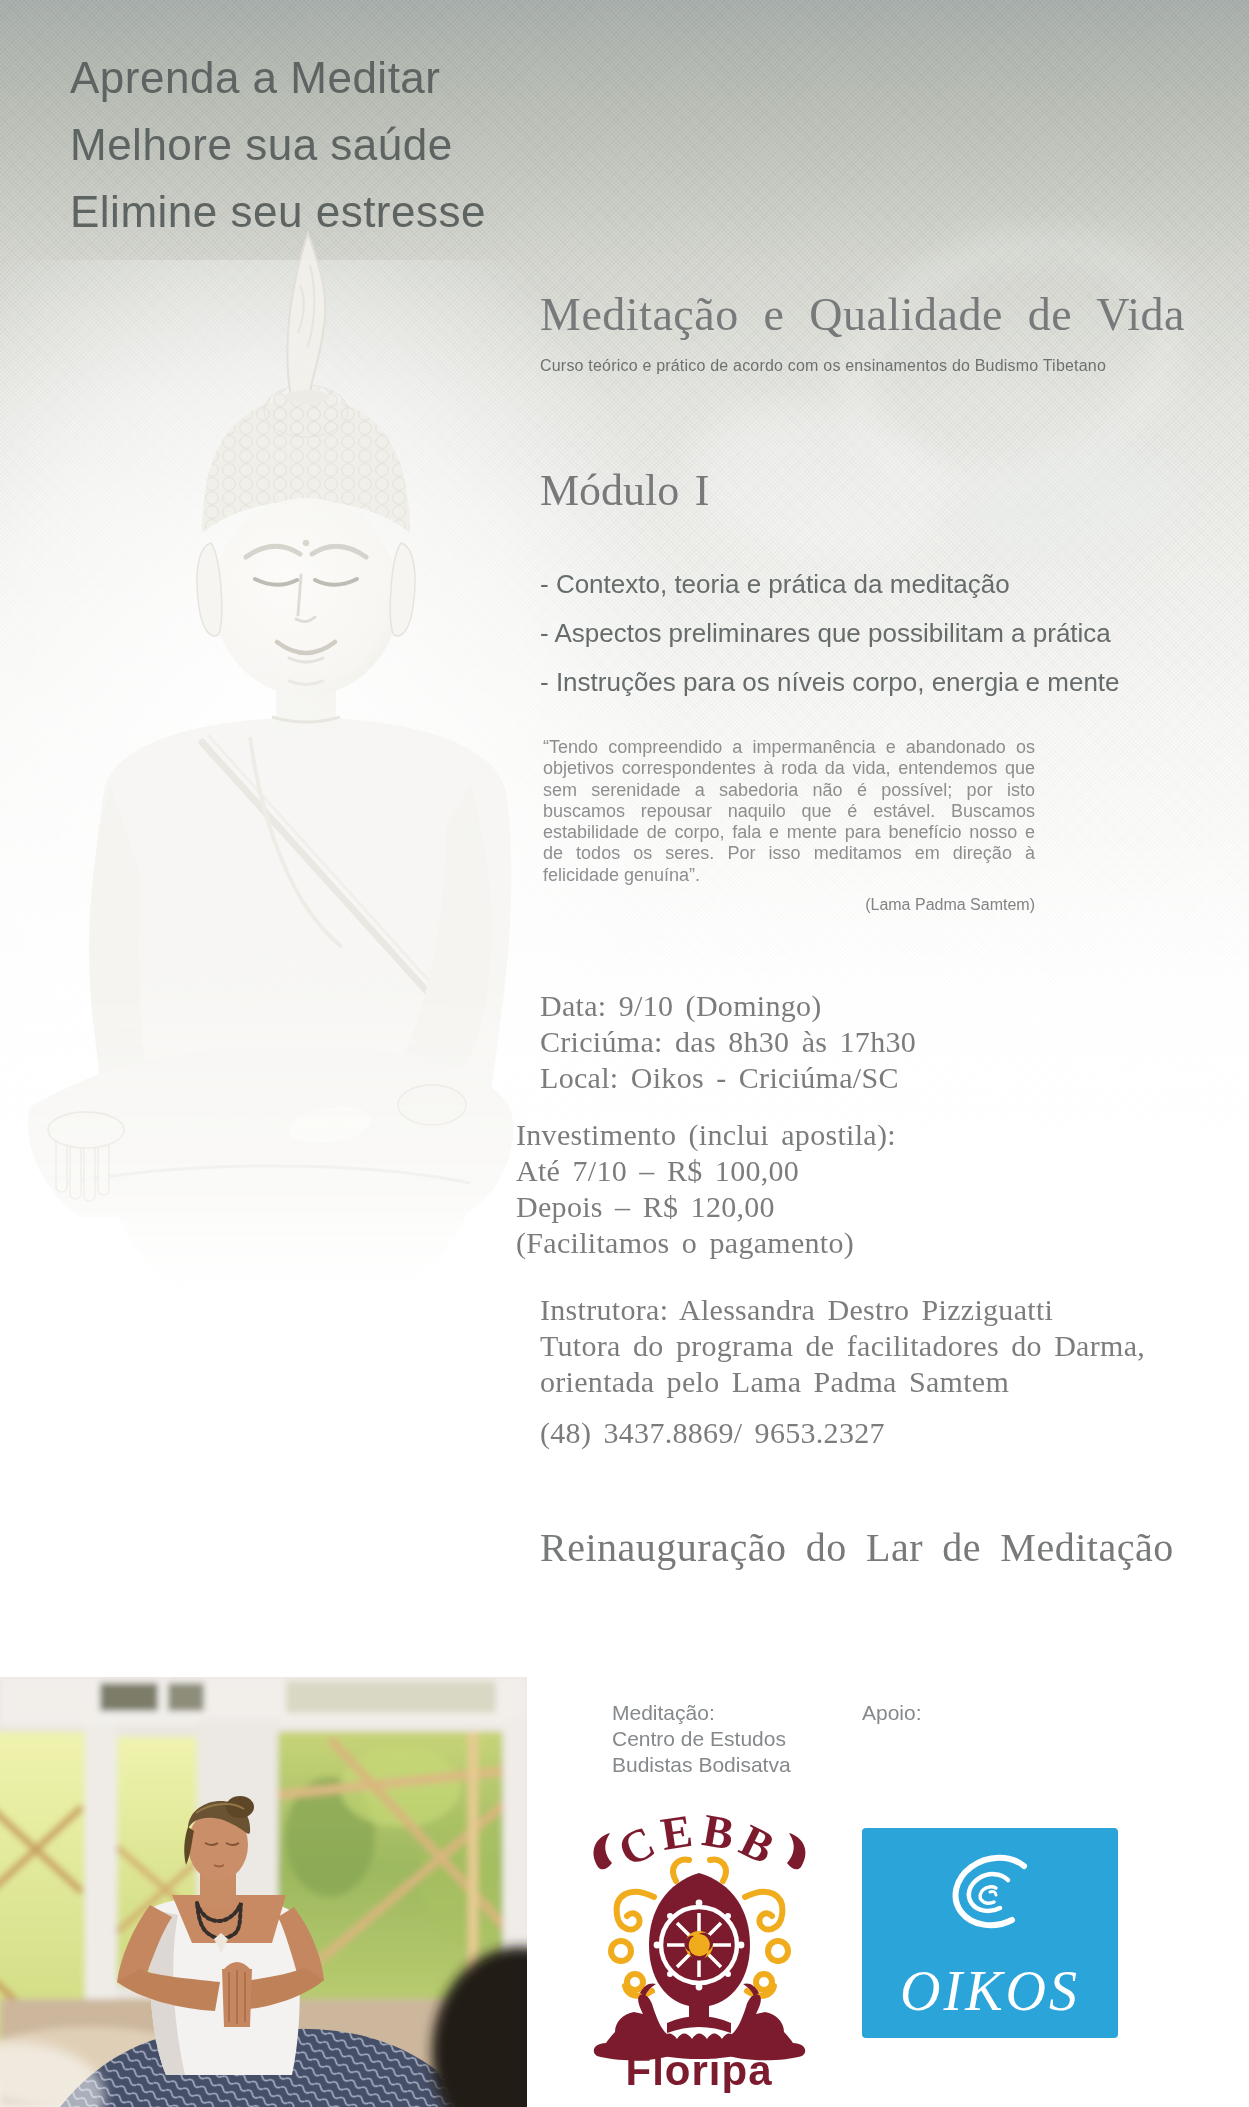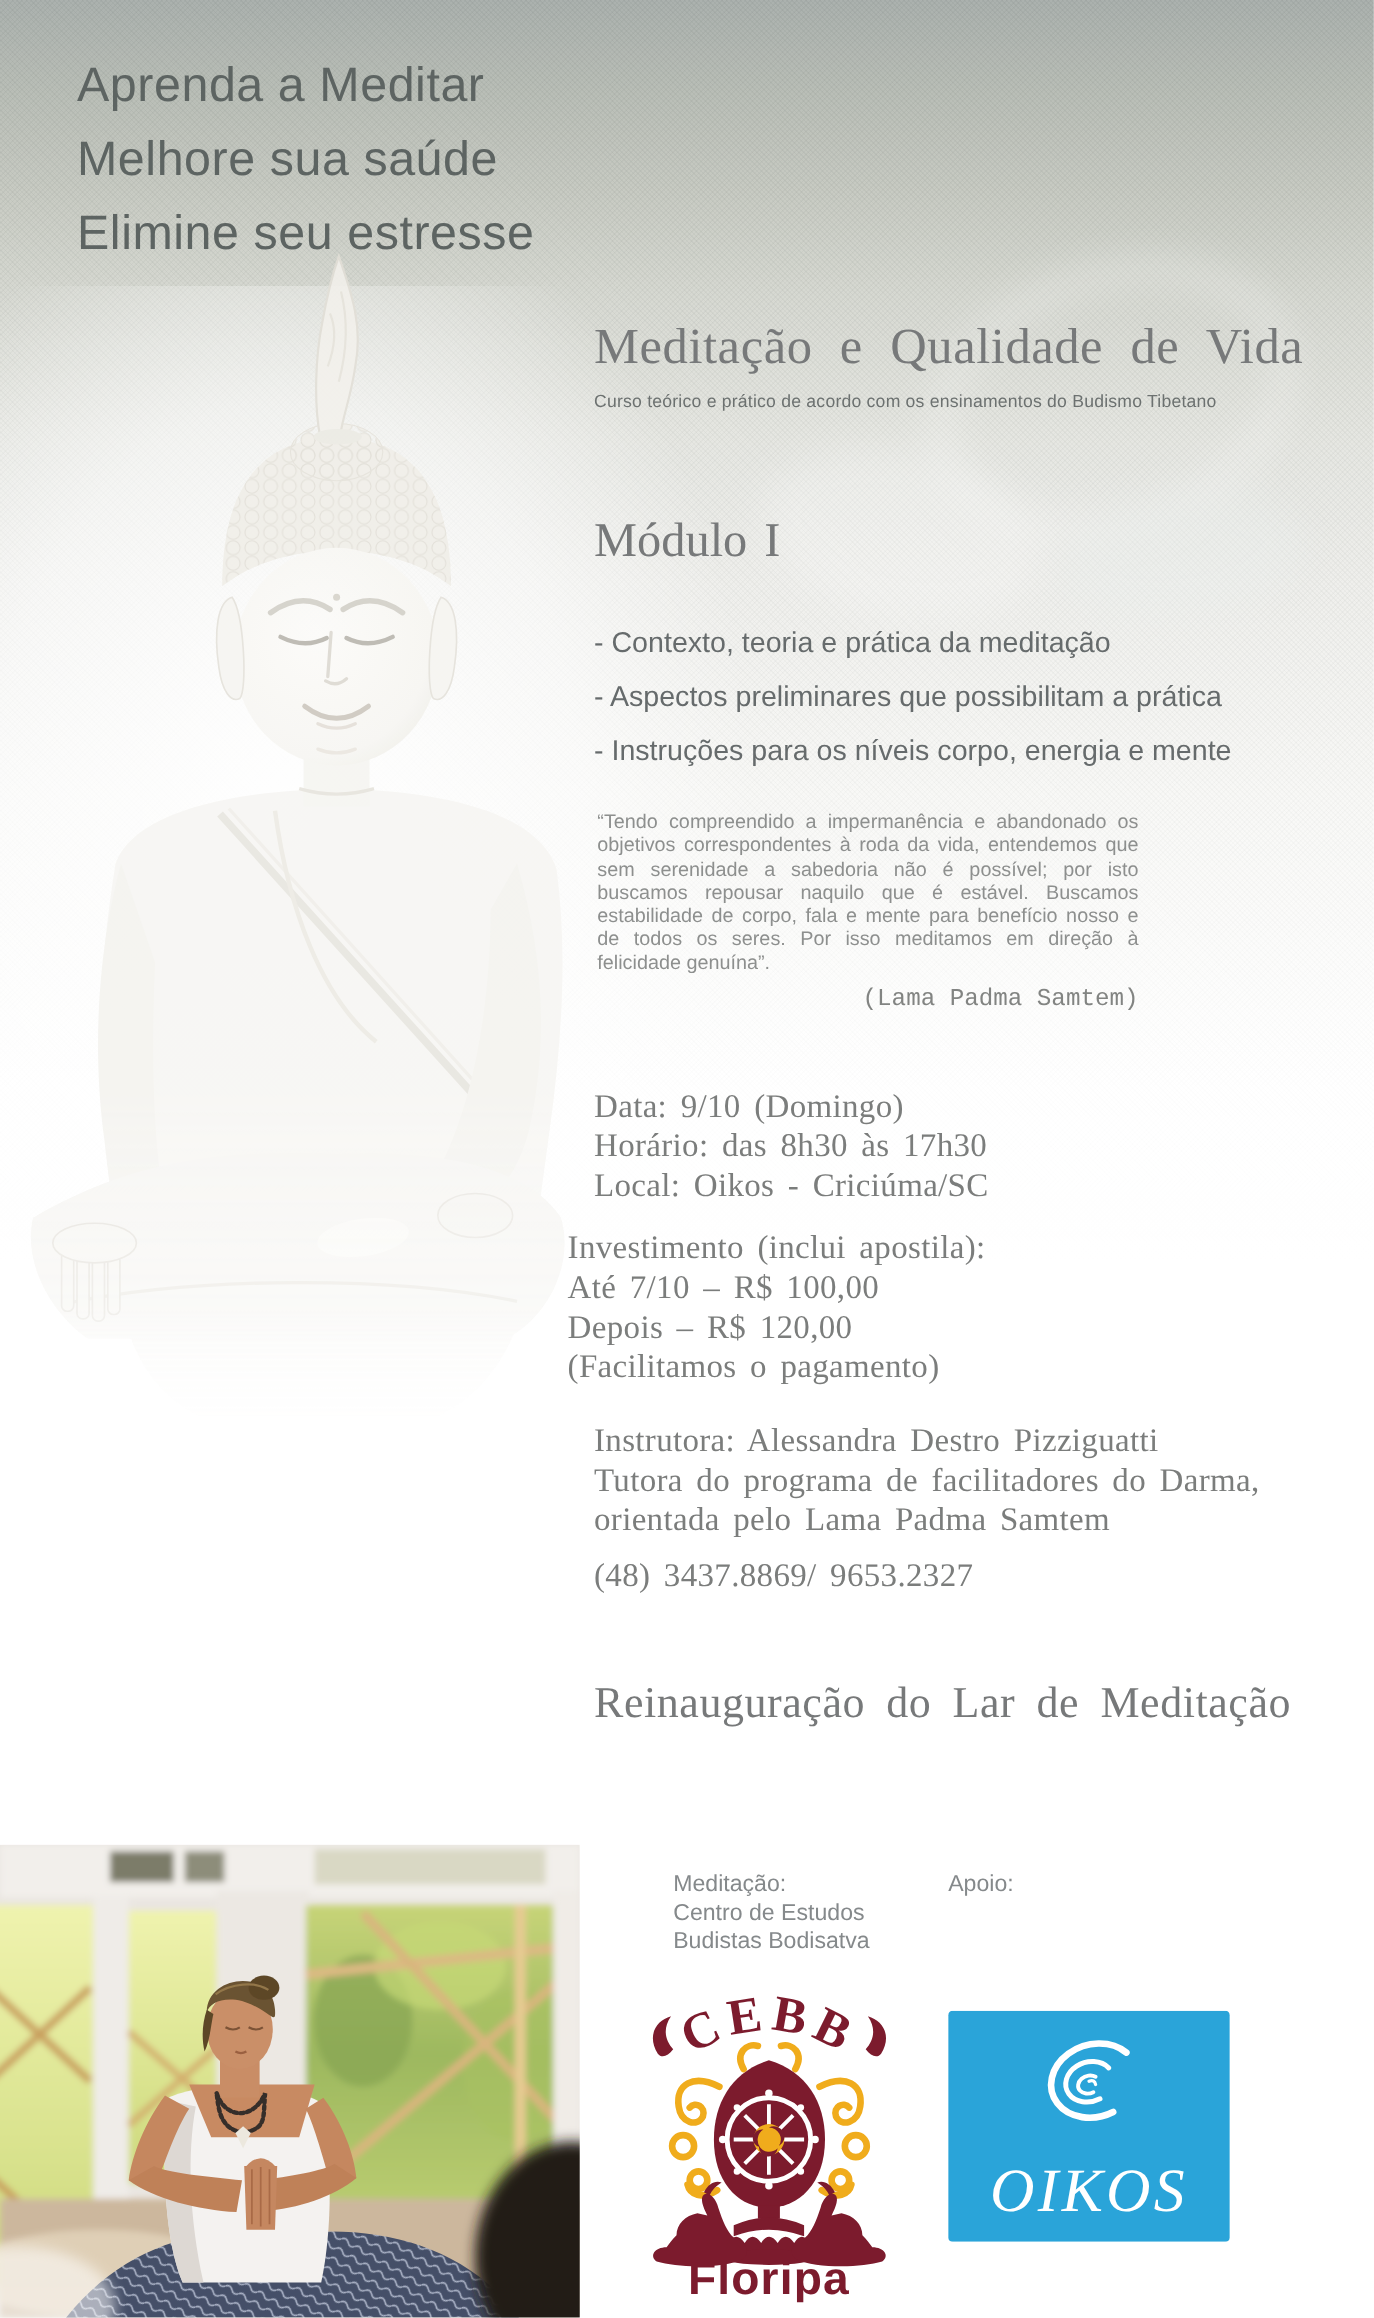--- a/index.html
+++ b/index.html
@@ -23,21 +23,21 @@
              background:rgba(235,240,238,.6);transform:rotate(-8deg);}
   .abs{position:absolute;}
   .tagline{left:70px;top:44px;font-size:44px;line-height:67px;color:#5d6462;letter-spacing:.5px;}
   .serifhead{font-family:"Liberation Serif", serif;color:#77797a;}
   .title{left:540px;top:288px;font-size:46px;line-height:54px;word-spacing:.28em;letter-spacing:.5px;}
   .subtitle{left:540px;top:357px;font-size:16px;color:#6c7170;letter-spacing:.2px;}
   .module{left:540px;top:464px;font-size:44px;line-height:54px;word-spacing:.1em;}
   .bullets{left:540px;top:560px;font-size:26px;line-height:49px;color:#666b6c;}
   .quote{left:543px;top:737px;width:492px;font-size:18px;line-height:21.3px;color:#8d8f8e;
          text-align:justify;}
-  .attrib{left:543px;top:896px;width:492px;font-size:22px;color:#828482;text-align:right;font-family:Liberation Mono, monospace;}
+  .attrib{left:543px;top:896px;width:492px;font-size:16px;color:#828482;text-align:right;}
   .infoblk{font-family:"Liberation Serif", serif;color:#7b7d7c;font-size:30px;line-height:36px;
            word-spacing:.15em;letter-spacing:.3px;}
   .evt{left:540px;top:988px;}
   .inv{left:516px;top:1117px;}
   .ins{left:540px;top:1292px;}
   .reg{left:540px;top:1415px;}
   .rein{left:540px;top:1524px;font-size:40px;word-spacing:.22em;letter-spacing:.5px;text-align:center;}
   .photo{left:0;top:1677px;width:527px;height:430px;}
   .credits{font-size:21px;line-height:26px;color:#85898b;}
   .real{left:612px;top:1700px;}
@@ -144,21 +144,21 @@
     <div>- Contexto, teoria e prática da meditação</div>
     <div>- Aspectos preliminares que possibilitam a prática</div>
     <div>- Instruções para os níveis corpo, energia e mente</div>
   </div>
 
   <div class="abs quote">“Tendo compreendido a impermanência e abandonado os objetivos correspondentes à roda da vida, entendemos que sem serenidade a sabedoria não é possível; por isto buscamos repousar naquilo que é estável. Buscamos estabilidade de corpo, fala e mente para benefício nosso e de todos os seres. Por isso meditamos em direção à felicidade genuína”.</div>
   <div class="abs attrib">(Lama Padma Samtem)</div>
 
   <div class="abs infoblk evt">
     <div>Data: 9/10 (Domingo)</div>
-    <div>Horário: das 8h30 às 17h30</div>
+    <div>Criciúma: das 8h30 às 17h30</div>
     <div>Local: Oikos - Criciúma/SC</div>
   </div>
 
   <div class="abs infoblk inv">
     <div>Investimento (inclui apostila):</div>
     <div>Até 7/10 – R$ 100,00</div>
     <div>Depois – R$ 120,00</div>
     <div>(Facilitamos o pagamento)</div>
   </div>
 

